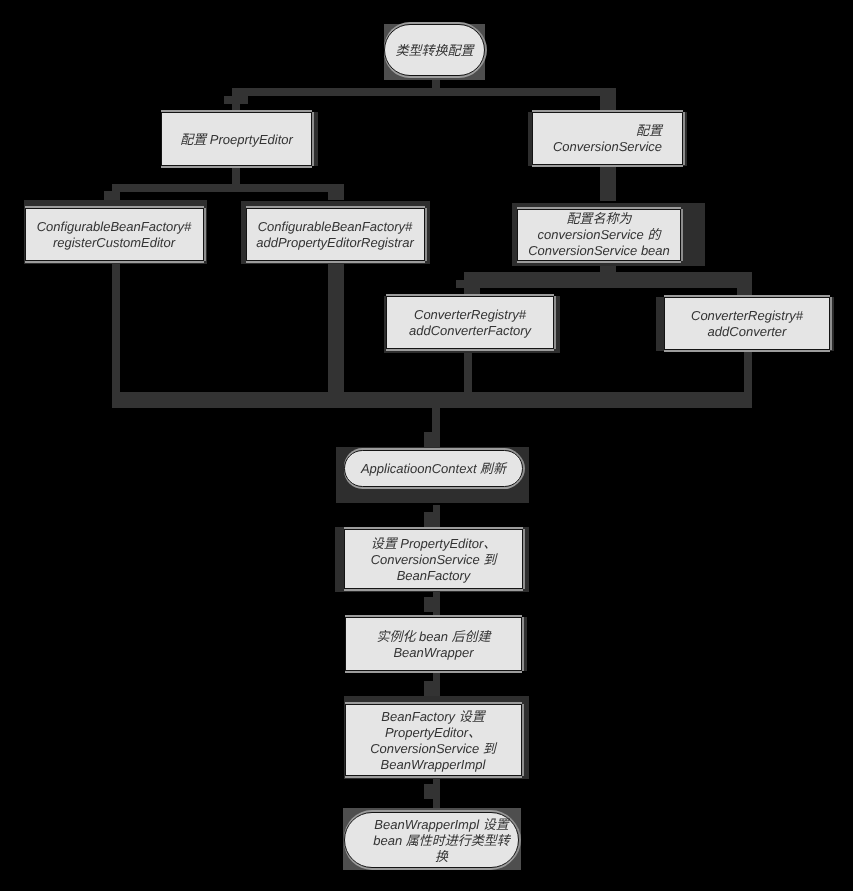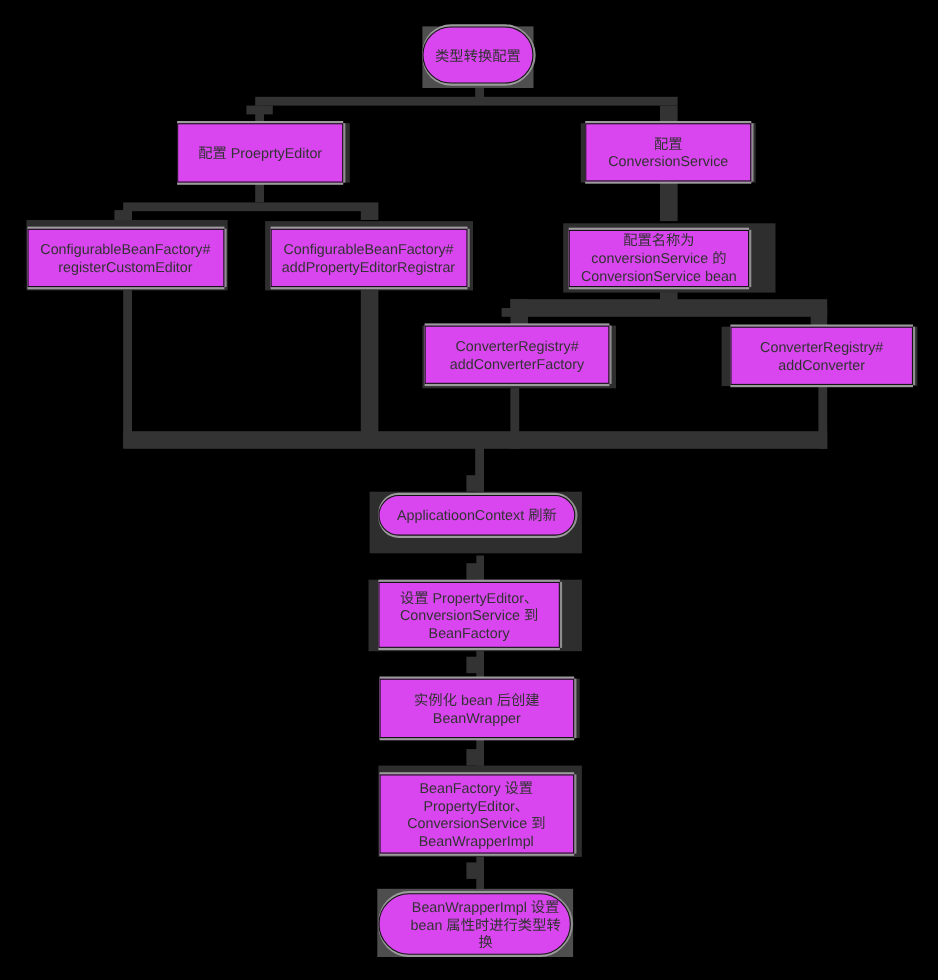--- a/index.html
+++ b/index.html
@@ -1,25 +1,25 @@
 <!DOCTYPE html>
 <html><head>
 <meta charset="utf-8">
 <title>类型转换配置 flowchart</title>
 <style>
   html,body{margin:0;padding:0;background:#000;}
   body{width:853px;height:891px;overflow:hidden;
        font-family:"Liberation Sans","Noto Sans CJK SC",sans-serif;
        -webkit-font-smoothing:antialiased;text-rendering:geometricPrecision;}
   #stage{position:relative;width:853px;height:891px;background:#000;}
-  .node{position:absolute;box-sizing:border-box;background:#d946ef;
+  .node{position:absolute;box-sizing:border-box;background:#e5e5e5;
         border:1.5px solid #141414;
         display:flex;align-items:center;justify-content:center;text-align:center;
         color:#333333;font-size:13px;line-height:16px;white-space:pre-line;
-        box-shadow:0 2px 0 0 #9c9c9c, 2px 0 0 0 #8e8e8e, 0 -2px 0 0 #9c9c9c;}
+        box-shadow:0 2px 0 0 #9c9c9c, 2px 0 0 0 #8e8e8e, 0 -2px 0 0 #9c9c9c;font-style:italic;}
   .node.round{border-radius:999px;}
   .halo{position:absolute;background:#2e2e2e;}
   .nlabel{display:block;padding:0 3px;position:relative;top:0.5px;}
 </style>
 </head>
 <body>
 
 <div id="stage">
   <div id="edges">
       <div style="position: absolute; background: rgb(51, 51, 51); left: 432.3px; top: 74px; width: 7.5px; height: 14.5px;"></div>
@@ -53,42 +53,42 @@
       <div style="position: absolute; background: rgb(51, 51, 51); left: 424.4px; top: 681px; width: 15.4px; height: 15px;"></div>
       <div style="position: absolute; background: rgb(51, 51, 51); left: 432.6px; top: 775px; width: 7.2px; height: 36px;"></div>
       <div style="position: absolute; background: rgb(51, 51, 51); left: 424.4px; top: 784px; width: 15.4px; height: 15px;"></div>
     </div>
   <div id="nodes">
       <div class="halo" style="background: rgb(78, 78, 78); left: 384px; top: 24px; width: 101px; height: 56px;"></div>
       <div class="node round" style="left: 384px; top: 24px; width: 101px; height: 52px;"><span class="nlabel">类型转换配置</span></div>
       <div class="halo" style="background: rgb(46, 46, 46); left: 161px; top: 112px; width: 157px; height: 54px;"></div>
       <div class="node" style="left: 161px; top: 112px; width: 151px; height: 54px;"><span class="nlabel">配置 ProeprtyEditor</span></div>
       <div class="halo" style="background: rgb(46, 46, 46); left: 528px; top: 112px; width: 159px; height: 54px;"></div>
-      <div class="node" style="left: 532px; top: 112px; width: 151px; height: 53px;"><span class="nlabel">配置
+      <div class="node" style="left: 532px; top: 112px; width: 151px; height: 53px; text-align: right;"><span class="nlabel">配置
 ConversionService</span></div>
       <div class="halo" style="background: rgb(46, 46, 46); left: 23.5px; top: 200px; width: 183px; height: 64px;"></div>
       <div class="node" style="left: 24.5px; top: 208px; width: 179px; height: 53px;"><span class="nlabel">ConfigurableBeanFactory#
 registerCustomEditor</span></div>
       <div class="halo" style="background: rgb(46, 46, 46); left: 240.5px; top: 201px; width: 189px; height: 63px;"></div>
       <div class="node" style="left: 245.5px; top: 208px; width: 179px; height: 53px;"><span class="nlabel">ConfigurableBeanFactory#
 addPropertyEditorRegistrar</span></div>
       <div class="halo" style="background: rgb(46, 46, 46); left: 512px; top: 202.5px; width: 193px; height: 63px;"></div>
       <div class="node" style="left: 517px; top: 208.5px; width: 164px; height: 52px;"><span class="nlabel">配置名称为
 conversionService 的
 ConversionService bean</span></div>
       <div class="halo" style="background: rgb(46, 46, 46); left: 384px; top: 296px; width: 176px; height: 57px;"></div>
       <div class="node" style="left: 386px; top: 296px; width: 168px; height: 53px;"><span class="nlabel">ConverterRegistry#
 addConverterFactory</span></div>
       <div class="halo" style="background: rgb(46, 46, 46); left: 656px; top: 296.5px; width: 178px; height: 54px;"></div>
       <div class="node" style="left: 664px; top: 296.5px; width: 166px; height: 53px;"><span class="nlabel">ConverterRegistry#
 addConverter</span></div>
       <div class="halo" style="background: rgb(46, 46, 46); left: 336px; top: 447px; width: 193px; height: 56px;"></div>
       <div class="node" style="left: 344px; top: 450px; width: 179px; height: 37px; border-radius: 24px;"><span class="nlabel">ApplicatioonContext 刷新</span></div>
       <div class="halo" style="background: rgb(46, 46, 46); left: 335px; top: 527px; width: 194px; height: 65px;"></div>
-      <div class="node" style="left: 344px; top: 529px; width: 165px; height: 60px; justify-content: center;"><span class="nlabel">设置 PropertyEditor、
+      <div class="node" style="left: 344px; top: 529px; width: 179px; height: 60px; justify-content: center;"><span class="nlabel">设置 PropertyEditor、
 ConversionService 到
 BeanFactory</span></div>
       <div class="halo" style="background: rgb(46, 46, 46); left: 345px; top: 617px; width: 182px; height: 54px;"></div>
       <div class="node" style="left: 345px; top: 617px; width: 177px; height: 54px; align-items: center;"><span class="nlabel">实例化 bean 后创建
 BeanWrapper</span></div>
       <div class="halo" style="background: rgb(46, 46, 46); left: 343.5px; top: 696px; width: 185px; height: 83px;"></div>
       <div class="node" style="left: 344.5px; top: 704px; width: 177px; height: 72px; justify-content: center;"><span class="nlabel">BeanFactory 设置
 PropertyEditor、
 ConversionService 到
 BeanWrapperImpl</span></div>

